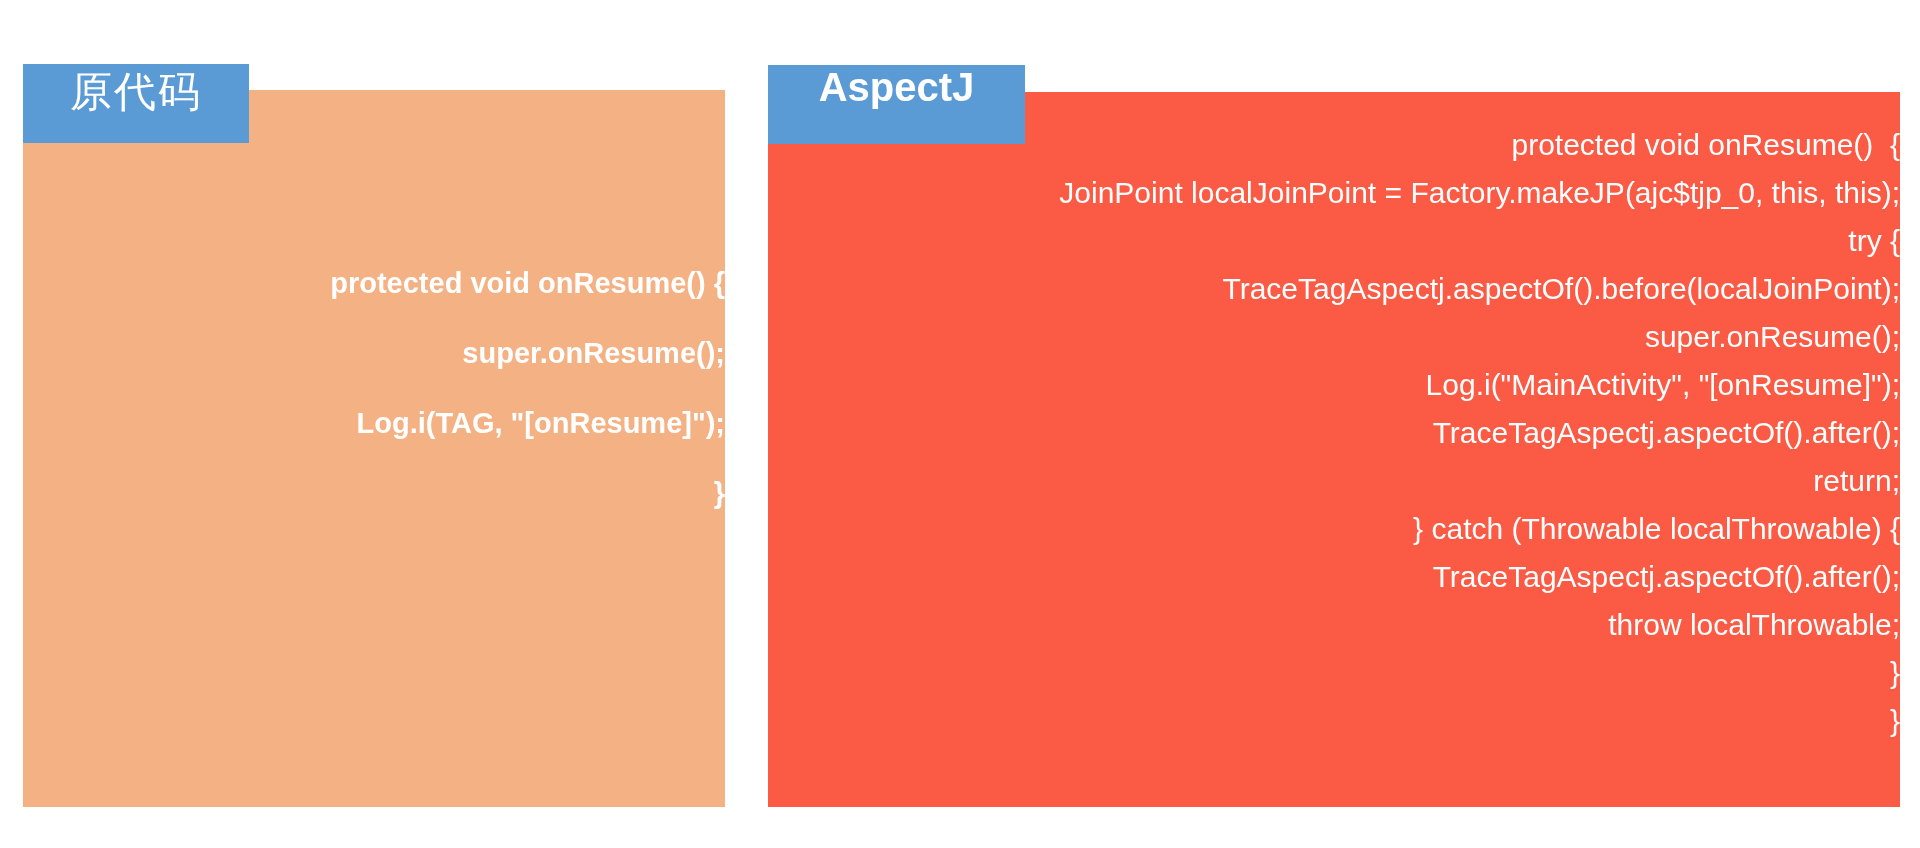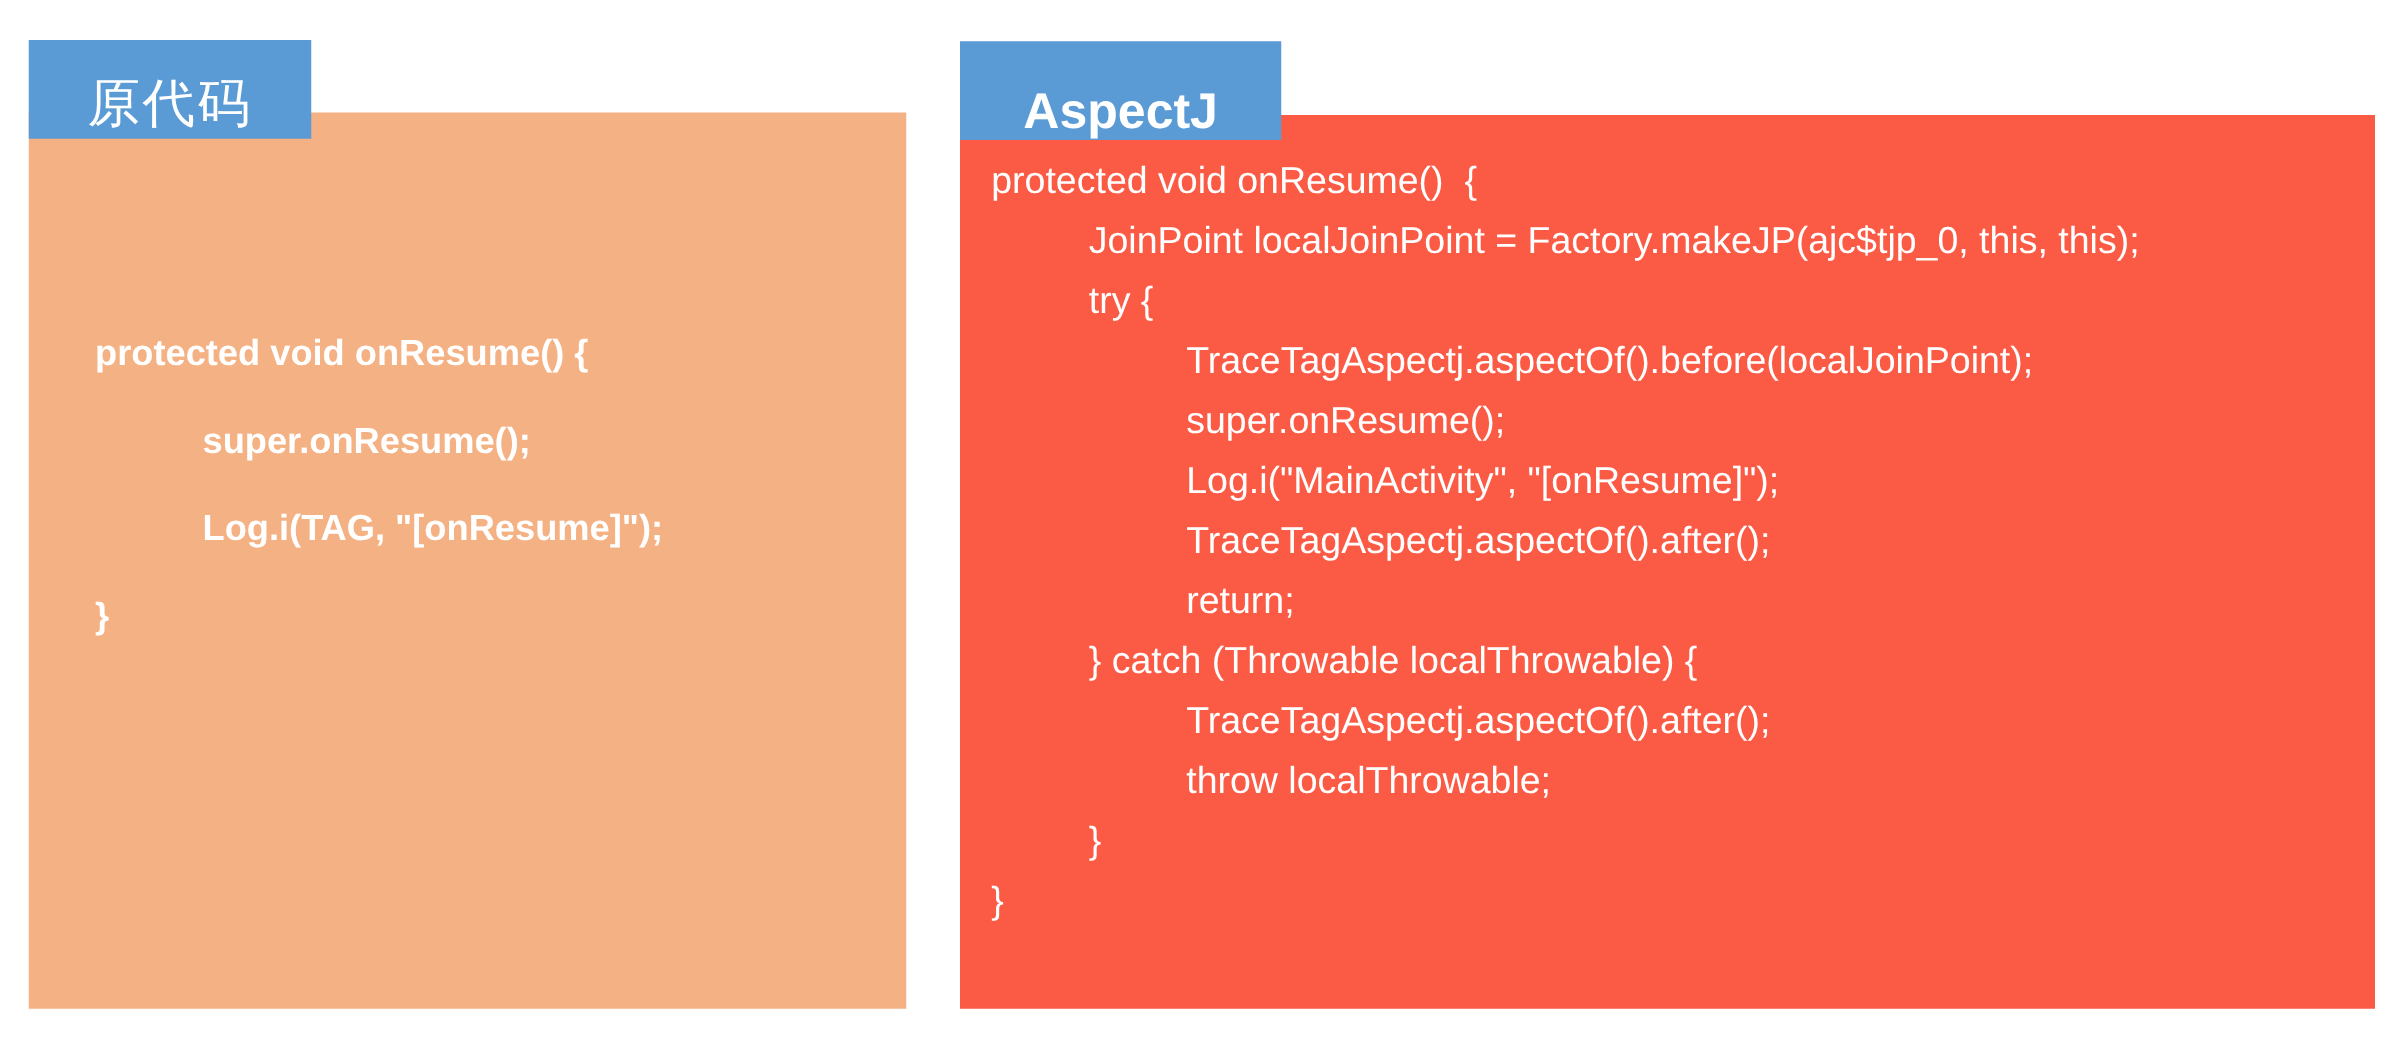--- a/index.html
+++ b/index.html
@@ -11,25 +11,26 @@
   .stage {
     position: relative;
     width: 1920px;
     height: 848px;
     background: #ffffff;
     overflow: hidden;
   }
   .tab {
     position: absolute;
     display: flex;
-    align-items: flex-end;
+    align-items: flex-start;
     justify-content: center;
     color: #ffffff;
     z-index: 2;
     box-sizing: border-box;
+    margin-top: 32px;
   }
   .tab-left {
     left: 23px;
     top: 32px;
     width: 226px;
     height: 79px;
     font-size: 42px;
     font-weight: 400;
     font-family: "DejaVu Sans", "Liberation Sans", sans-serif;
     letter-spacing: 2px;
@@ -56,20 +57,21 @@
   }
   .panel-right {
     left: 768px;
     top: 92px;
     width: 1132px;
     height: 715px;
   }
   .code {
     white-space: pre;
     color: #ffffff;
+    text-align: right;
   }
   .code-left {
     padding: 158px 0 0 53px;
     font-size: 29px;
     font-weight: 700;
     line-height: 70px;
   }
   .code-right {
     padding: 29px 0 0 25px;
     font-size: 30px;

